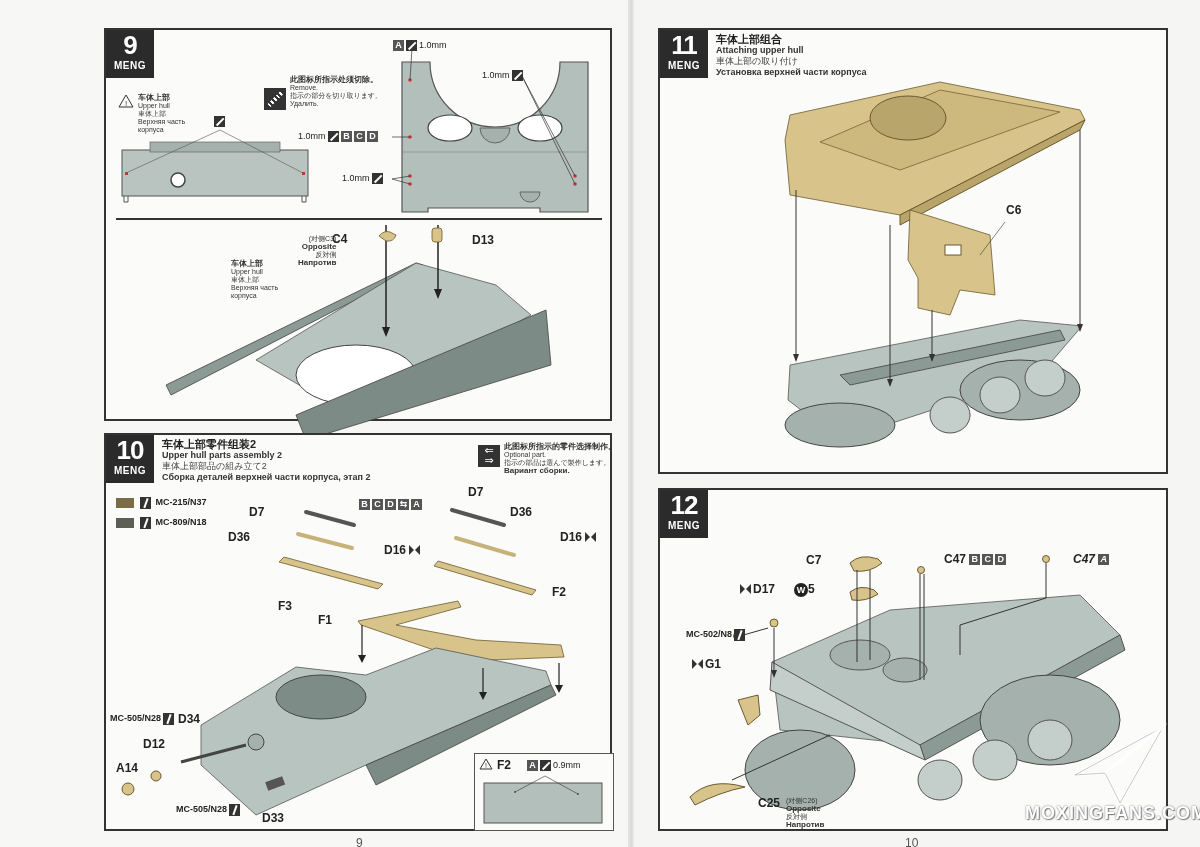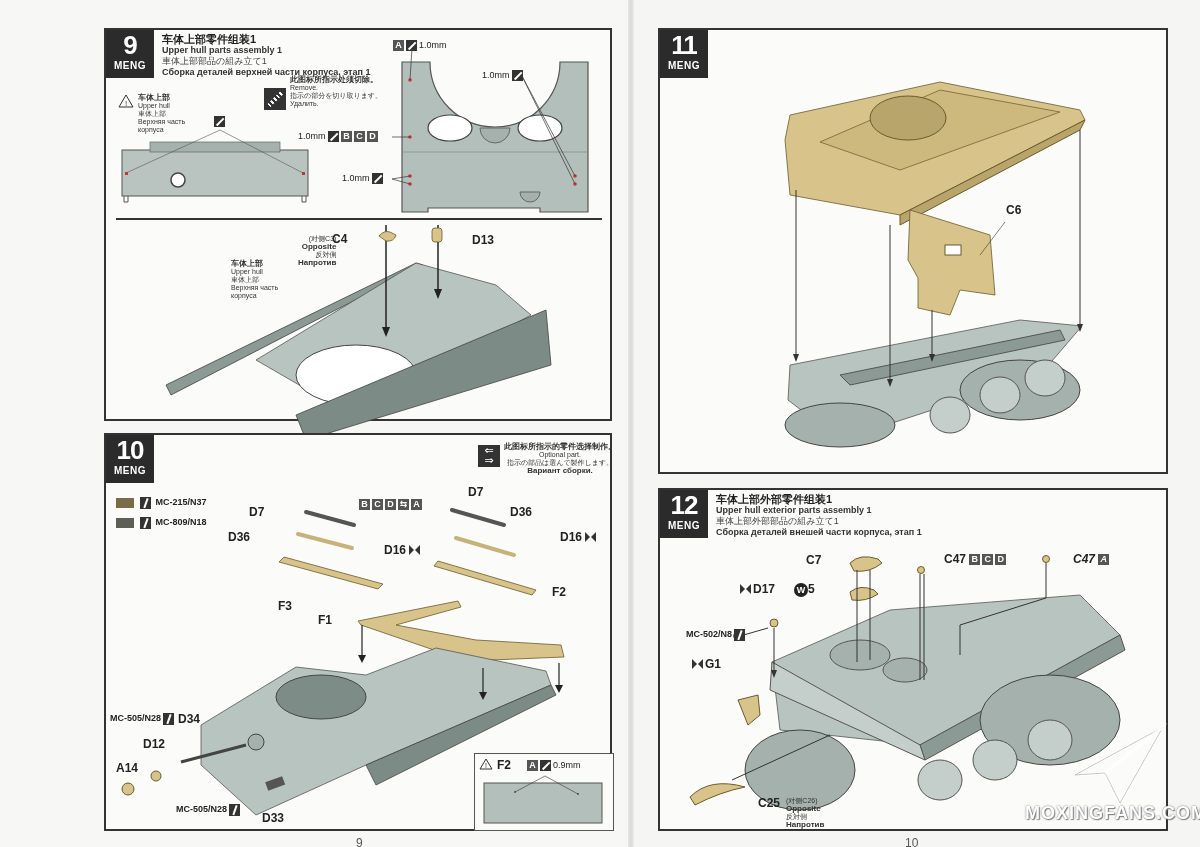--- a/index.html
+++ b/index.html
@@ -49,26 +49,20 @@
 
 <div class="page left"></div>
 <div class="page right"></div>
 <div class="gutter"></div>
 
 <div class="step" style="left:104px;top:28px;width:508px;height:393px;">
   <div class="badge">
     <span class="num">9</span>
     <span class="brand">MENG</span>
   </div>
-  <div class="titles">
-    <span class="zh">车体上部零件组装1</span>
-    <span class="en">Upper hull parts assembly 1</span>
-    <span class="ja">車体上部部品の組み立て1</span>
-    <span class="ru">Сборка деталей верхней части корпуса, этап 1</span>
-  </div>
 
   <svg style="left:12px;top:64px;" width="16" height="14">
       <polygon points="8,1 15,13 1,13" fill="none" stroke="#333" stroke-width="1"></polygon>
       <text x="8" y="12" font-size="8" text-anchor="middle" fill="#333">!</text>
     </svg>
   <div class="note" style="left:32px;top:64px;">
     <b>车体上部</b><br>
     <span>Upper hull</span><br>
     <span>車体上部</span><br>
     <span style="display:inline-block;width:52px;white-space:normal;">Верхняя часть корпуса</span>
@@ -164,23 +158,29 @@
     <b>Напротив</b>
   </div>
   <div class="lbl" style="left:366px;top:203px;">D13</div>
 </div>
 
 <div class="step" style="left:104px;top:433px;width:508px;height:398px;">
   <div class="badge">
     <span class="num">10</span>
     <span class="brand">MENG</span>
   </div>
+  <div class="titles">
+    <span class="zh">车体上部零件组装2</span>
+    <span class="en">Upper hull parts assembly 2</span>
+    <span class="ja">車体上部部品の組み立て2</span>
+    <span class="ru">Сборка деталей верхней части корпуса, этап 2</span>
+  </div>
 
   <div style="position:absolute;left:372px;top:10px;width:22px;height:22px;background:#333;color:#fff;font-size:11px;line-height:10px;text-align:center;">⇐<br>⇒</div>
-  <div class="note" style="left:398px;top:8px;text-align:center;">
+  <div class="note" style="left:398px;top:8px;">
     <b>此图标所指示的零件选择制作。</b><br>
     <span>Optional part.</span><br>
     <span>指示の部品は選んで製作します。</span><br>
     <b>Вариант сборки.</b>
   </div>
 
   <div class="lbl small" style="left:10px;top:62px;text-align:center;">
     <span class="swatch" style="background:#7b6b47;"></span><span class="paint-icon"></span> <span>MC-215/N37</span>
   </div>
   <div class="lbl small" style="left:10px;top:82px;">
@@ -259,20 +259,26 @@
   </div>
 </div>
 
 <div class="pagenum" style="left:356px;top:836px;">9</div>
 
 <div class="step" style="left:658px;top:28px;width:510px;height:446px;">
   <div class="badge">
     <span class="num">11</span>
     <span class="brand">MENG</span>
   </div>
+  <div class="titles">
+    <span class="zh">车体上部组合</span>
+    <span class="en">Attaching upper hull</span>
+    <span class="ja">車体上部の取り付け</span>
+    <span class="ru">Установка верхней части корпуса</span>
+  </div>
   <svg style="left:0;top:0;" width="510" height="446">
 
     <polygon points="130,85 280,52 420,80 425,90 240,185 130,165 125,110" fill="#d8c48a" stroke="#6b5a2c" stroke-width="0.8"></polygon>
     <polygon points="160,112 280,60 400,82 240,140" fill="#cdb97d" stroke="#8a7640"></polygon>
     <ellipse cx="248" cy="88" rx="38" ry="22" fill="#b8a56b" stroke="#6b5a2c"></ellipse>
     <polygon points="240,185 425,90 420,100 240,195" fill="#b9a56c" stroke="#6b5a2c"></polygon>
 
     <polygon points="250,180 330,205 335,265 300,260 290,285 258,278 258,248 248,230" fill="#d8c48a" stroke="#6b5a2c" stroke-width="0.8"></polygon>
     <rect x="285" y="215" width="16" height="10" fill="#fff" stroke="#6b5a2c"></rect>
 
@@ -294,26 +300,20 @@
     <polygon points="417,294 423,294 420,302" fill="#333"></polygon>
     <line x1="320" y1="225" x2="345" y2="192" stroke="#333" stroke-width="0.6"></line>
   </svg>
   <div class="lbl" style="left:346px;top:173px;">C6</div>
 </div>
 
 <div class="step" style="left:658px;top:488px;width:510px;height:343px;">
   <div class="badge">
     <span class="num">12</span>
     <span class="brand">MENG</span>
-  </div>
-  <div class="titles">
-    <span class="zh">车体上部外部零件组装1</span>
-    <span class="en">Upper hull exterior parts assembly 1</span>
-    <span class="ja">車体上部外部部品の組み立て1</span>
-    <span class="ru">Сборка деталей внешей части корпуса, этап 1</span>
   </div>
   <svg style="left:0;top:0;" width="510" height="343">
 
     <polygon points="112,172 230,120 420,105 460,145 260,255 120,240" fill="#b8c4c0" stroke="#555" stroke-width="0.8"></polygon>
     <polygon points="260,255 460,145 465,160 265,270" fill="#8c9a95" stroke="#555"></polygon>
     <polygon points="112,172 260,255 265,270 110,200" fill="#c4cecb" stroke="#555"></polygon>
     <ellipse cx="200" cy="165" rx="30" ry="15" fill="#a5b1ad" stroke="#555"></ellipse>
     <ellipse cx="245" cy="180" rx="22" ry="12" fill="#a5b1ad" stroke="#555"></ellipse>
 
     <ellipse cx="140" cy="280" rx="55" ry="40" fill="#a5b1ad" stroke="#444"></ellipse>

